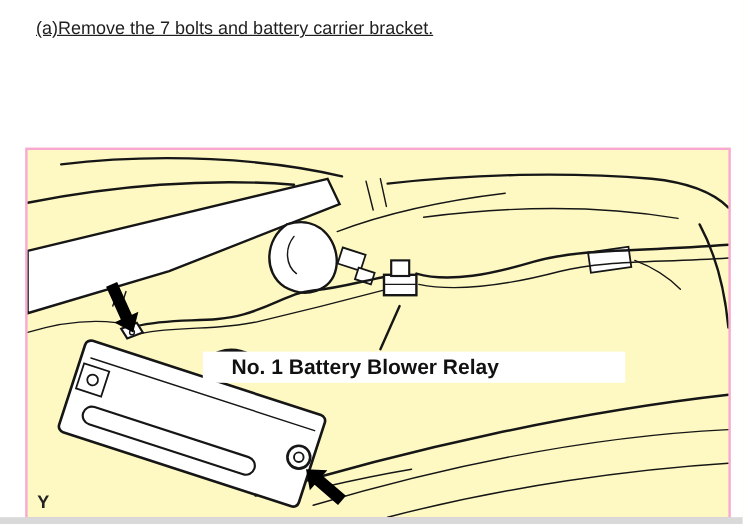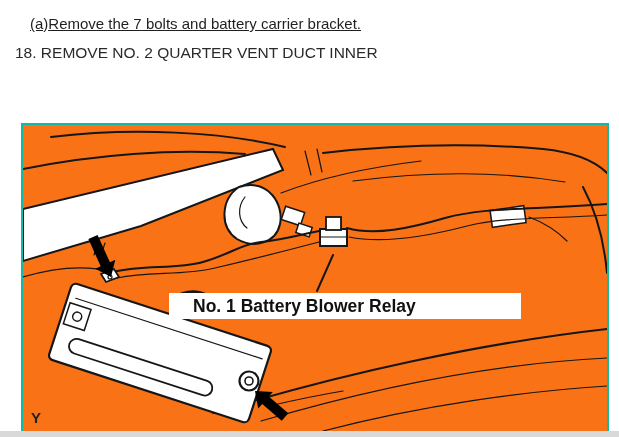--- a/index.html
+++ b/index.html
@@ -23,22 +23,22 @@
     margin: 0 0 0 15px;
     font-size: 15.5px;
     line-height: 21px;
     font-weight: 400;
     color: #2a2a2a;
   }
   .figure-box {
     position: absolute;
     left: 21px; top: 123px;
     width: 588px; height: 310px;
-    border: 2px solid #14b8a6;
-    background: #f97316;
+    border: 2px solid #f9a8d4;
+    background: #fef9c3;
     box-sizing: border-box;
     z-index: 1;
   }
   .figure-box svg { display: block; width: 100%; height: 100%; }
   .bottom-strip {
     position: absolute;
     left: 0; bottom: 0;
     width: 619px; height: 6px;
     background: #d9d9d9;
     z-index: 5;
@@ -59,21 +59,20 @@
     font-size: 15px;
     font-weight: 700;
     fill: #222222;
   }
 </style>
 </head>
 <body>
 
 <div class="text-block">
   <p class="substep">(a)Remove the 7 bolts and battery carrier bracket.</p>
-  <p class="step-heading">18. REMOVE NO. 2 QUARTER VENT DUCT INNER</p>
 </div>
 
 <div class="figure-box">
   <svg viewBox="0 0 584 306" xmlns="http://www.w3.org/2000/svg">
 
     <g>
       <path class="ln" d="M28,12 C110,2 200,7 262,22"></path>
       <path class="ln" d="M0,44 C70,30 150,23 222,29"></path>
       <path class="ln" d="M300,28 C370,20 450,18 520,24 C550,27 572,36 584,48"></path>
       <path class="ln-thin" d="M330,56 C400,47 470,45 542,57"></path>

